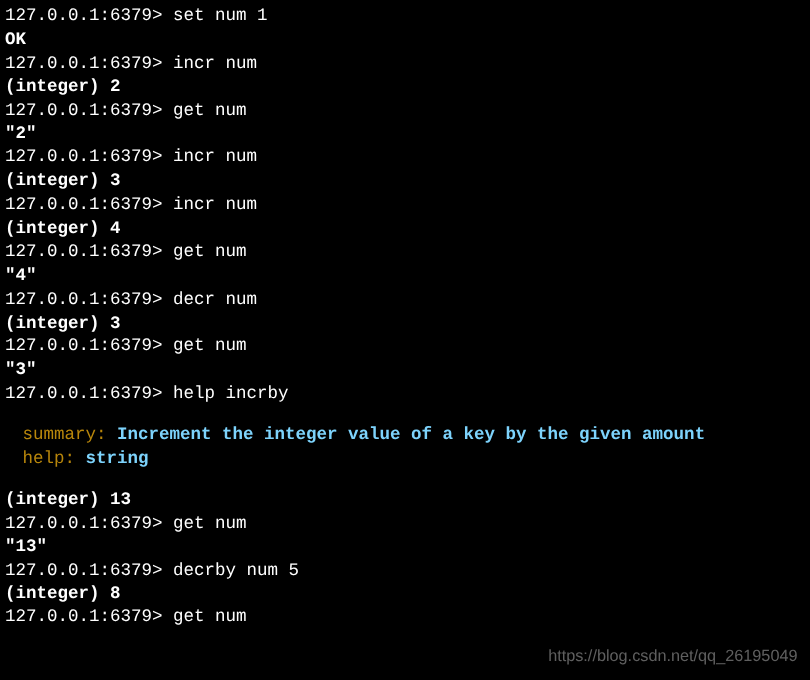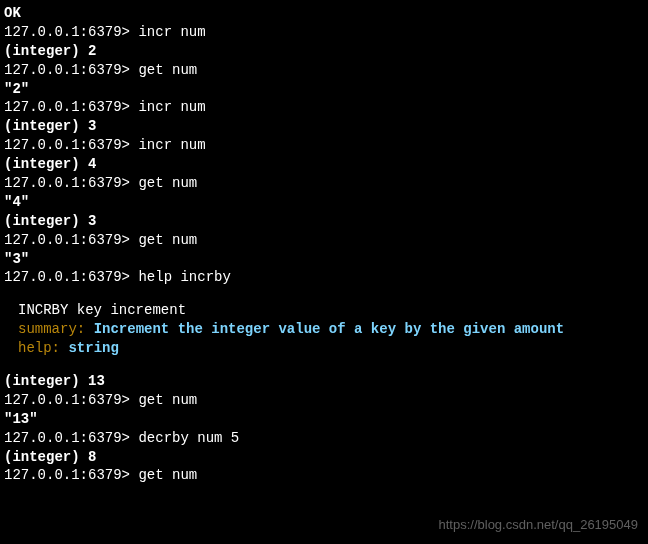--- a/index.html
+++ b/index.html
@@ -57,37 +57,38 @@
       font-family: Arial, sans-serif;
       font-size: 13px;
       opacity: 0.7;
       margin-top: 29px;
     }
   </style>
 </head>
 <body>
 
 <div id="terminal">
+    <div class="line"><span class="prompt">127.0.0.1:6379&gt; </span><span class="cmd">set num 1</span></div>
     <div class="line output">OK</div>
     <div class="line"><span class="prompt">127.0.0.1:6379&gt; </span><span class="cmd">incr num</span></div>
     <div class="line output">(integer) 2</div>
     <div class="line"><span class="prompt">127.0.0.1:6379&gt; </span><span class="cmd">get num</span></div>
     <div class="line output">"2"</div>
     <div class="line"><span class="prompt">127.0.0.1:6379&gt; </span><span class="cmd">incr num</span></div>
     <div class="line output">(integer) 3</div>
     <div class="line"><span class="prompt">127.0.0.1:6379&gt; </span><span class="cmd">incr num</span></div>
     <div class="line output">(integer) 4</div>
     <div class="line"><span class="prompt">127.0.0.1:6379&gt; </span><span class="cmd">get num</span></div>
     <div class="line output">"4"</div>
+    <div class="line"><span class="prompt">127.0.0.1:6379&gt; </span><span class="cmd">decr num</span></div>
     <div class="line output">(integer) 3</div>
     <div class="line"><span class="prompt">127.0.0.1:6379&gt; </span><span class="cmd">get num</span></div>
     <div class="line output">"3"</div>
     <div class="line"><span class="prompt">127.0.0.1:6379&gt; </span><span class="cmd">help incrby</span></div>
     <div class="help-block">
-      <div class="line help-syntax">INCRBY key increment</div>
       <div class="line"><span class="help-label">summary: </span><span class="help-value">Increment the integer value of a key by the given amount</span></div>
       <div class="line"><span class="help-label">help: </span><span class="help-value">string</span></div>
     </div>
     <div class="line output">(integer) 13</div>
     <div class="line"><span class="prompt">127.0.0.1:6379&gt; </span><span class="cmd">get num</span></div>
     <div class="line output">"13"</div>
     <div class="line"><span class="prompt">127.0.0.1:6379&gt; </span><span class="cmd">decrby num 5</span></div>
     <div class="line output">(integer) 8</div>
     <div class="line"><span class="prompt">127.0.0.1:6379&gt; </span><span class="cmd">get num</span></div>
   </div>

